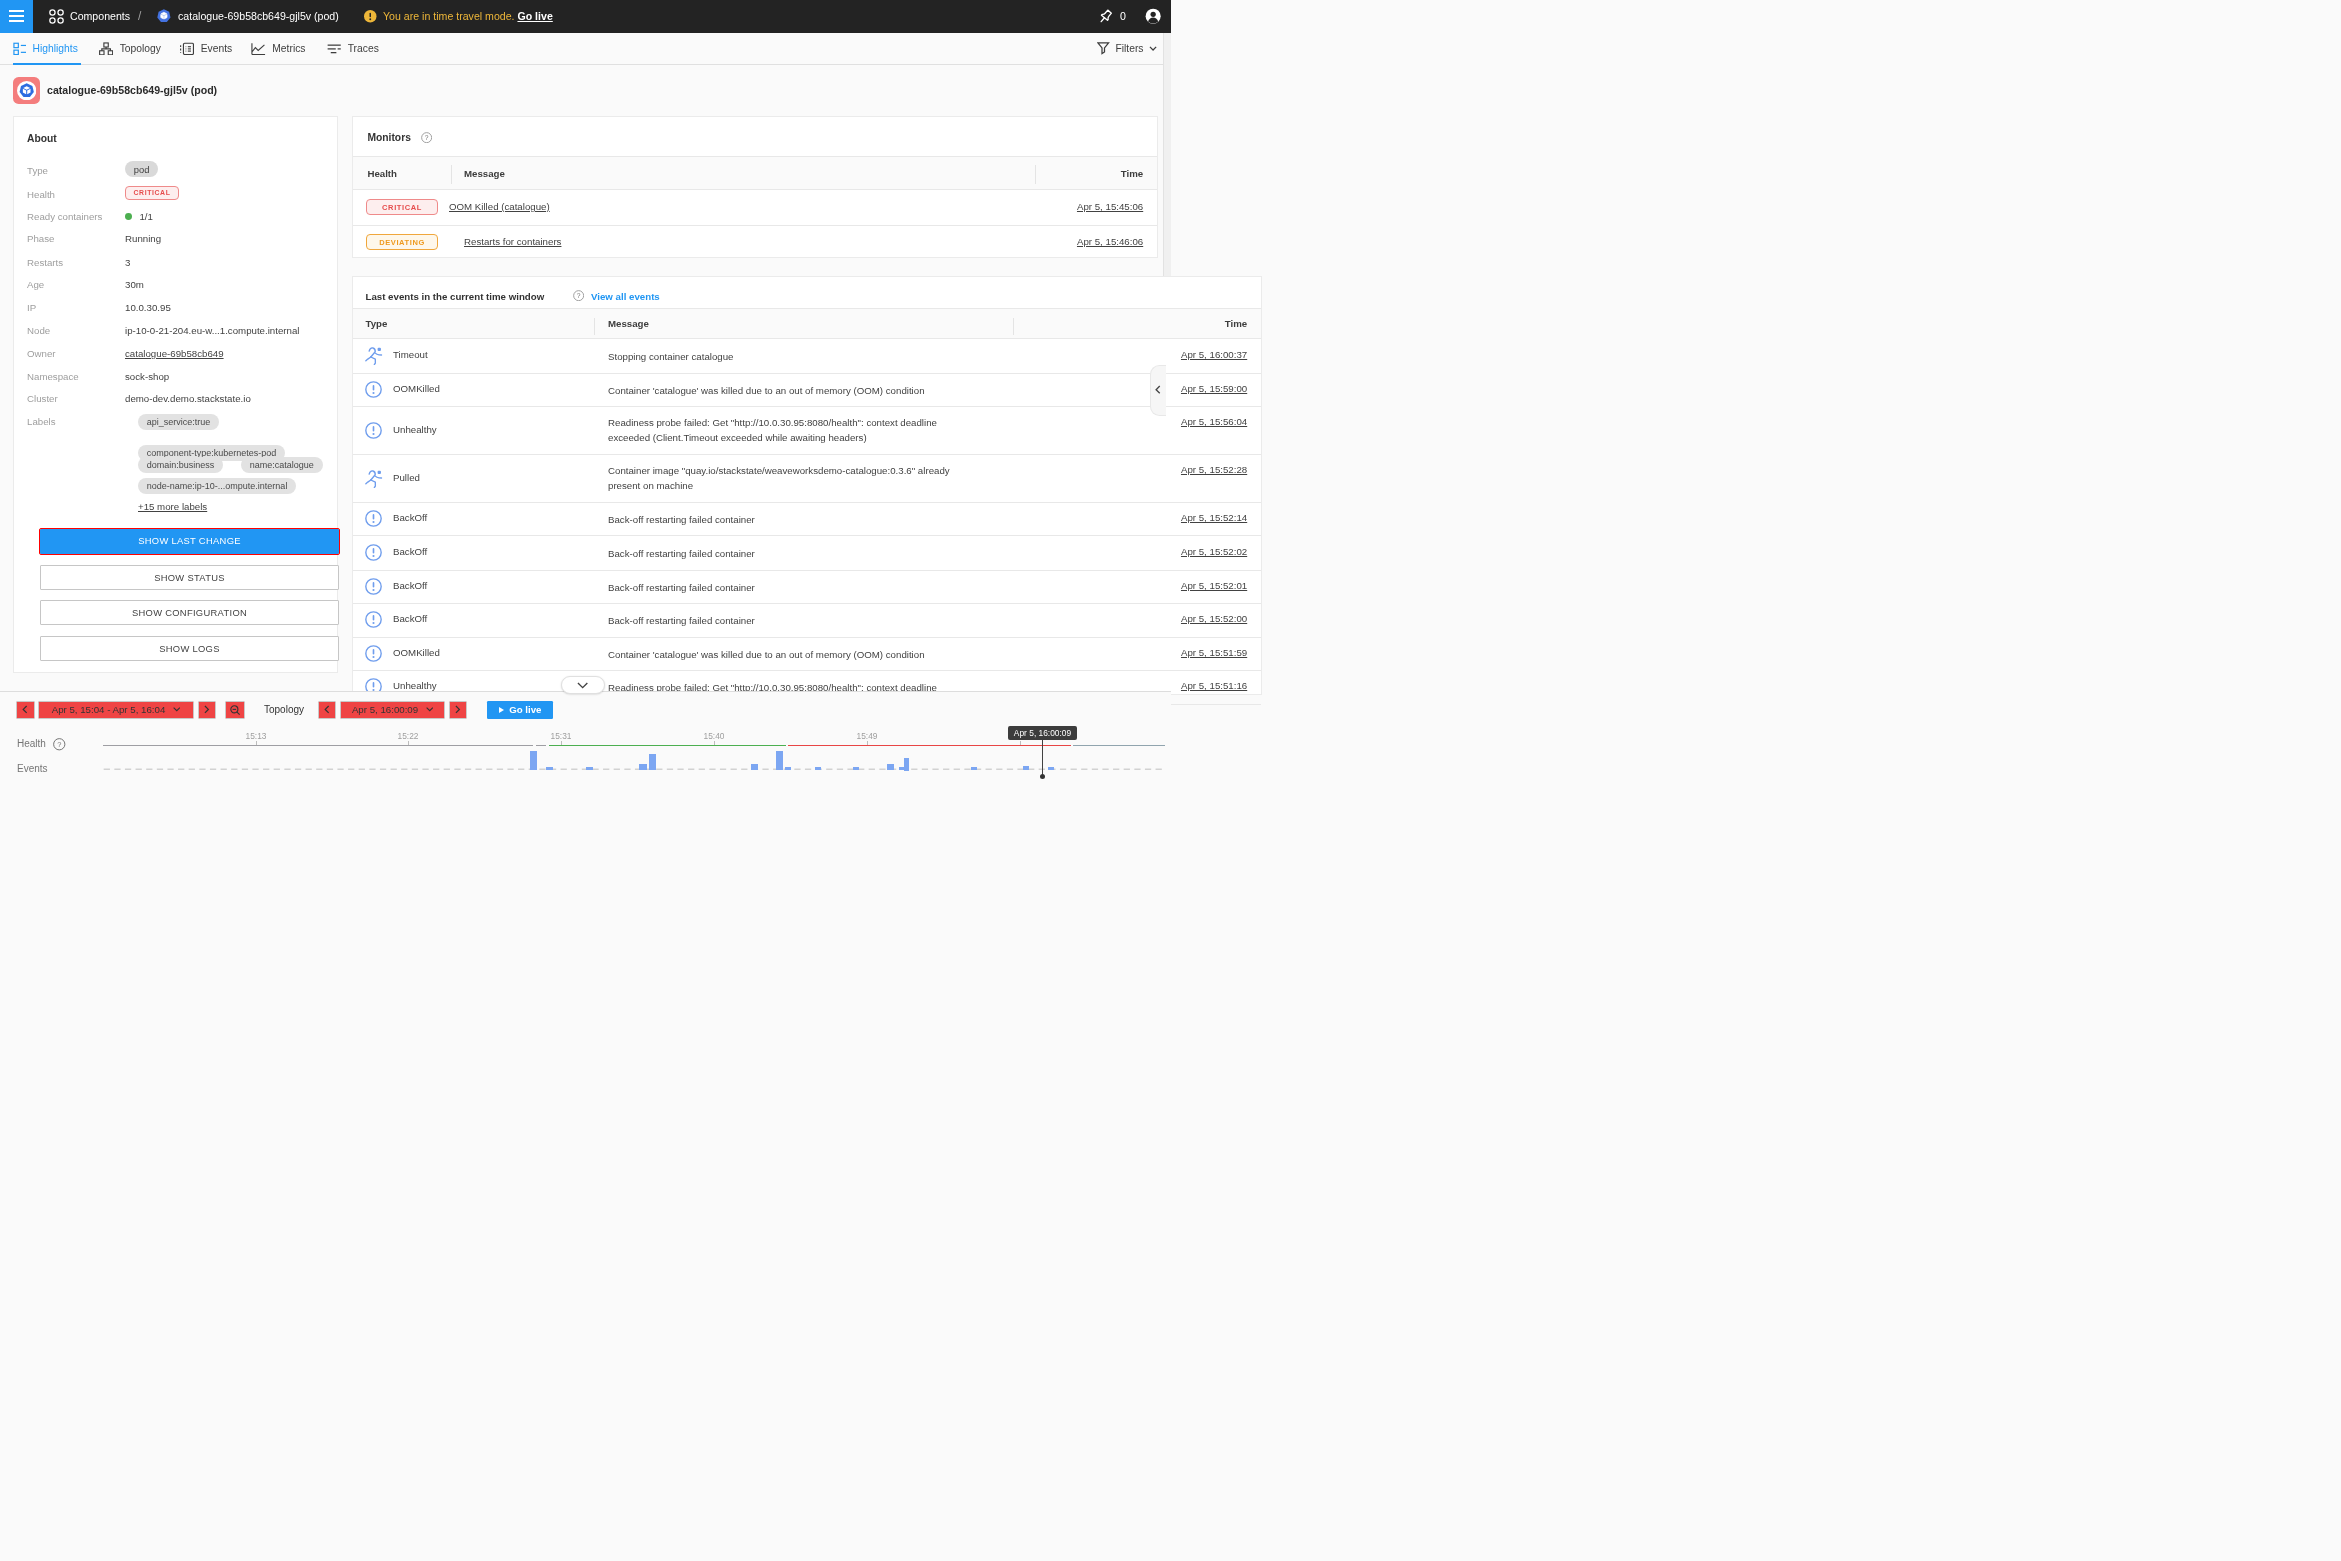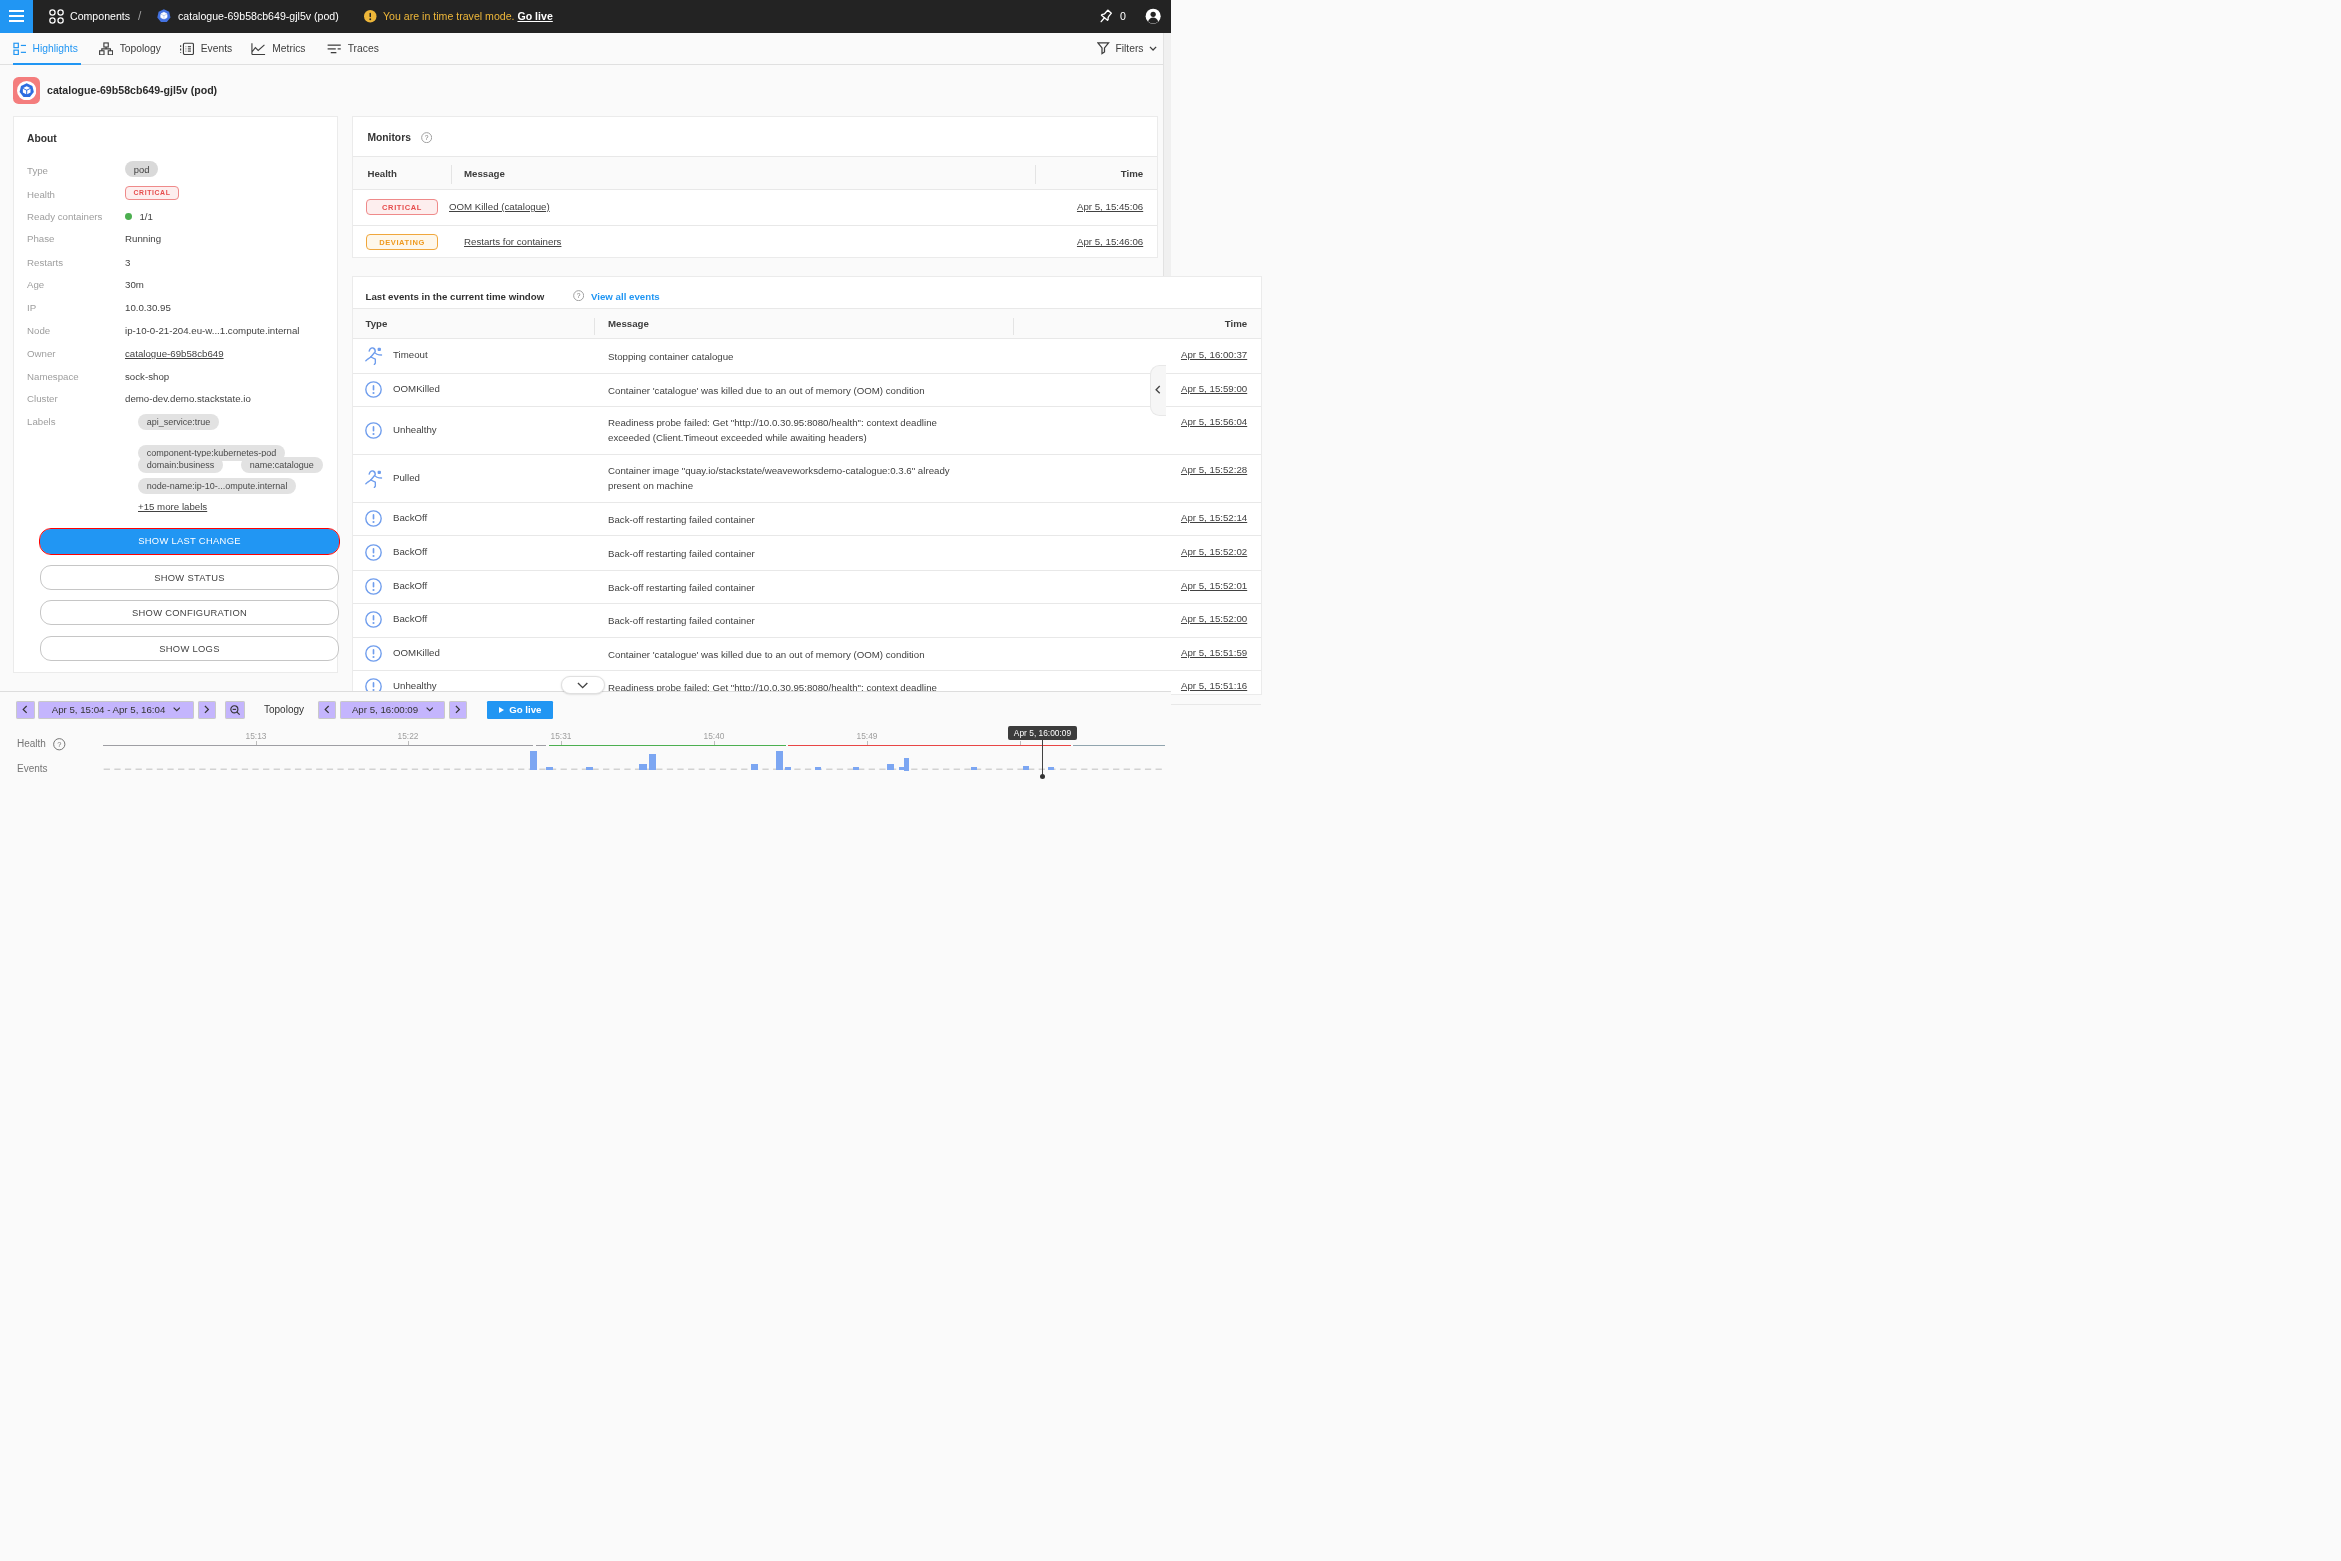--- a/index.html
+++ b/index.html
@@ -36,34 +36,34 @@
 .cardtitle { font-weight:bold; font-size:10.3px; color:#333; }
 
 
 .arow { position:absolute; left:13px; width:299px; height:13.8px; font-size:9.7px; color:#424242; }
 .arow .lbl { position:absolute; left:0; top:0; color:#9e9e9e; }
 .arow .val { position:absolute; left:98px; top:0; }
 .pill-gray { display:inline-block; background:#d9d9d9; color:#424242; border-radius:8.8px; padding:2.5px 8.8px; font-size:9.4px; }
 .lblpill { display:inline-block; background:#e2e2e2; color:#4a4a4a; border-radius:9.4px; padding:3.1px 8.8px; font-size:9px; white-space:nowrap; }
 .crit-pill { display:inline-block; border:0.9px solid #ef8a8a; background:#fdeeee; color:#e64c4c; border-radius:4px; font-size:6.9px; letter-spacing:0.6px; padding:2.5px 7.5px; font-weight:bold; }
 
-.abtn { position:absolute; left:26px; width:299px; height:25px; border:0.6px solid #c6c6c6; background:#fff; color:#424242; font-size:9.4px; letter-spacing:0.3px; text-align:center; line-height:24px; border-radius:11px; }
+.abtn { position:absolute; left:26px; width:299px; height:25px; border:0.6px solid #c6c6c6; background:#fff; color:#424242; font-size:9.4px; letter-spacing:0.3px; text-align:center; line-height:24px; border-radius:1px; }
 
 
 .thead-sep { position:absolute; background:#e4e4e4; width:0.6px; }
 .rowline { position:absolute; left:0; width:100%; height:0.6px; background:#e8e8e8; }
 .hdrlbl { font-weight:bold; font-size:9.7px; color:#3d3d3d; }
 .tbl-txt { font-size:9.7px; color:#424242; }
 .timelink { position:absolute; right:13.8px; font-size:9.7px; color:#424242; text-decoration:underline; }
 .msg { position:absolute; left:255px; font-size:9.7px; color:#424242; line-height:15px; }
 .undl { text-decoration:underline; }
 
 
 #botbar { position:absolute; left:0; top:691px; width:1171px; height:90px; background:#fafafa; border-top:0.6px solid #ddd; }
-.bbtn { position:absolute; top:8.8px; height:18px; background:#c4b5fd; border:0.6px solid #c9c9c9; border-radius:1.3px; display:flex; align-items:center; justify-content:center; font-size:9.7px; color:#333; }
+.bbtn { position:absolute; top:8.8px; height:18px; background:#ef4444; border:0.6px solid #c9c9c9; border-radius:1.3px; display:flex; align-items:center; justify-content:center; font-size:9.7px; color:#333; }
 #golive-btn { position:absolute; left:487px; top:8.8px; width:66px; height:18px; background:#2196f3; border-radius:1.3px; color:#fff; font-size:9.7px; font-weight:bold; display:flex; align-items:center; justify-content:center; gap:5.6px; }
 .tlabel { position:absolute; top:39px; font-size:8.4px; color:#9e9e9e; transform:translateX(-50%); }
 .tick { position:absolute; top:49px; width:0.6px; height:4.4px; background:#bdbdbd; }
 .rowlbl { position:absolute; left:17px; font-size:10px; color:#757575; }
 .hseg { position:absolute; top:53px; height:1.3px; }
 .ebar { position:absolute; background:#7ca6f2; }
 #tooltip { position:absolute; left:1008px; top:34px; width:69px; height:14.4px; background:#3c3c3c; color:#fff; font-size:8.4px; border-radius:1.9px; text-align:center; line-height:14.4px; }
 </style>
 </head>
 <body>

